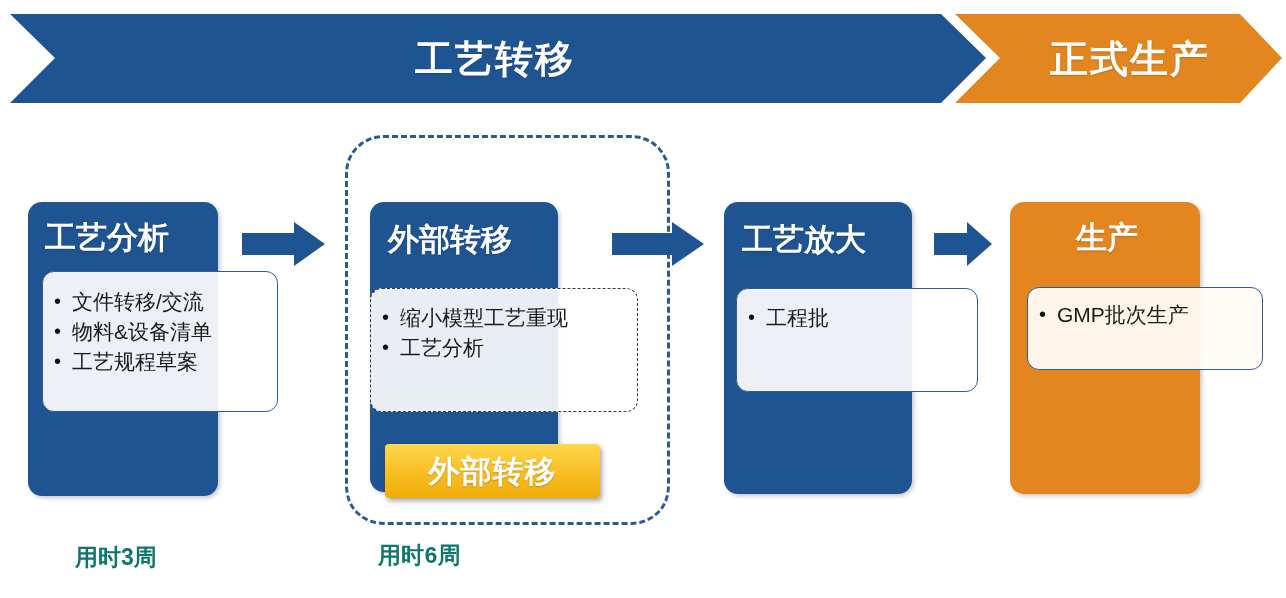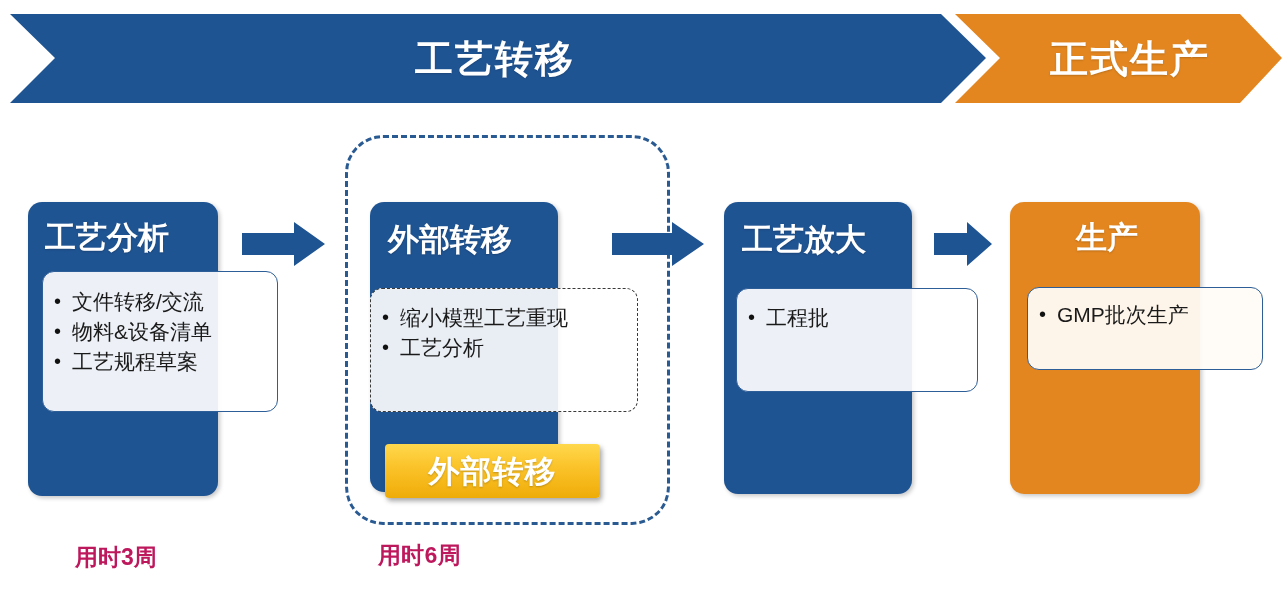--- a/index.html
+++ b/index.html
@@ -112,21 +112,21 @@
     font-size: 31px;
     line-height: 1;
     letter-spacing: 1px;
     white-space: nowrap;
     text-shadow: 0 1px 2px rgba(0,0,0,0.22);
   }
 
   
   .duration {
     position: absolute;
-    color: #be185d;
+    color: #0f766e;
     font-weight: bold;
     font-size: 23px;
     line-height: 1;
     white-space: nowrap;
   }
 </style>
 </head>
 <body>
 
 <div id="stage">

